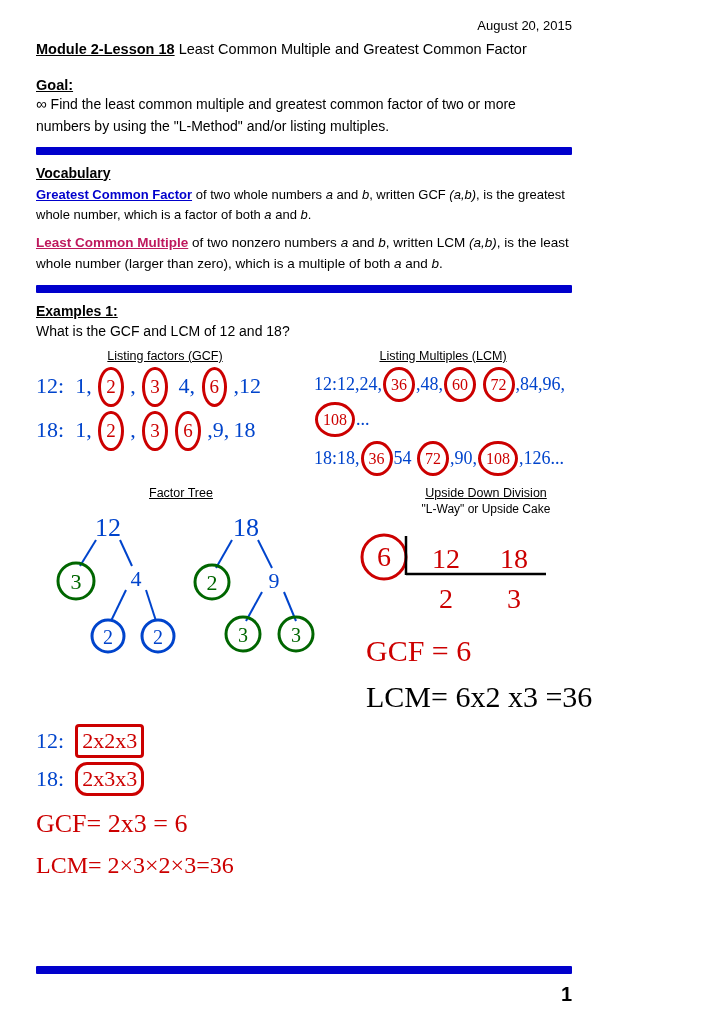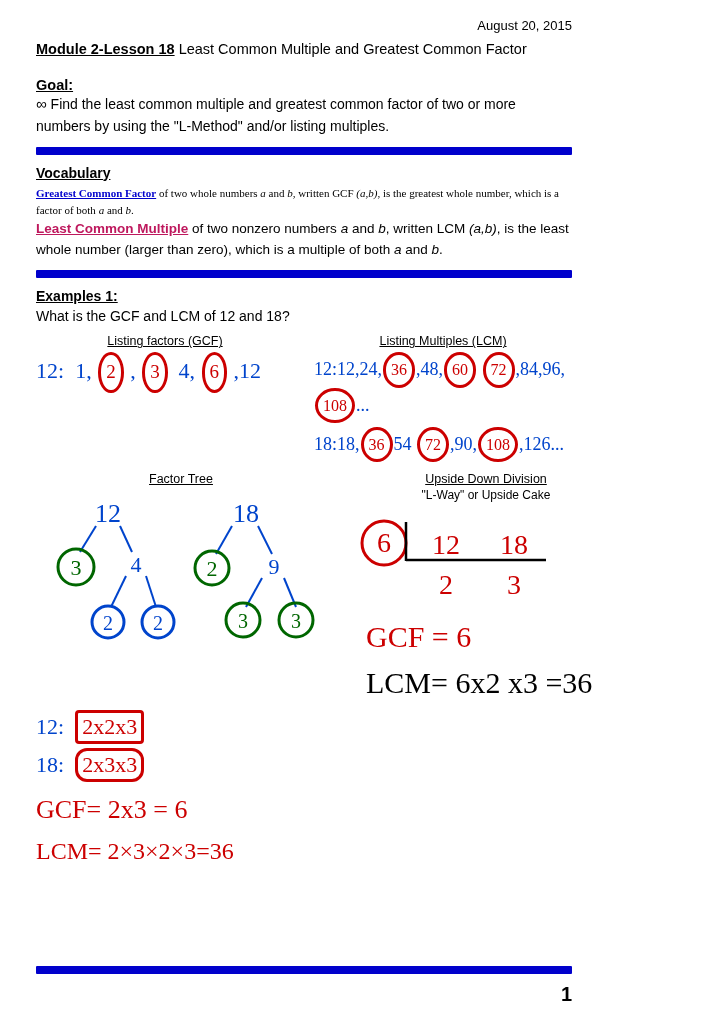--- a/index.html
+++ b/index.html
@@ -58,24 +58,23 @@
     }
 
     .vocab-label {
       font-weight: bold;
       text-decoration: underline;
       font-size: 14px;
       margin-bottom: 4px;
     }
 
     .gcf-def {
-      font-size: 11px;
-      margin-bottom: 0;
+      font-size: 13px;
+      margin-bottom: 8px;
       line-height: 1.55;
-      font-family: Liberation Serif, serif;
     }
 
     .gcf-term {
       color: #0000cc;
       text-decoration: underline;
       font-weight: bold;
     }
 
     .lcm-term {
       color: #be185d;
@@ -263,20 +262,29 @@
         
         <span style="color:#0044cc; font-size:22px;">12:&nbsp;</span>
         <span style="color:#0044cc; font-size:22px;">1,</span>
         <span class="oval oval-red" style="font-size:19px;">2</span>
         <span style="color:#0044cc; font-size:22px;">,</span>
         <span class="oval oval-red" style="font-size:19px;">3</span>
         <span style="color:#0044cc; font-size:22px;"> 4,</span>
         <span class="oval oval-red" style="font-size:19px;">6</span>
         <span style="color:#0044cc; font-size:22px;">,12</span>
       </div>
+      <div class="listing-factors-section hw-blue" style="margin-top:4px;">
+        <span style="color:#0044cc; font-size:22px;">18:&nbsp;</span>
+        <span style="color:#0044cc; font-size:22px;">1,</span>
+        <span class="oval oval-red" style="font-size:19px;">2</span>
+        <span style="color:#0044cc; font-size:22px;">,</span>
+        <span class="oval oval-red" style="font-size:19px;">3</span>
+        <span class="oval oval-red" style="font-size:19px;">6</span>
+        <span style="color:#0044cc; font-size:22px;">,9, 18</span>
+      </div>
     </div>
 
     <div class="method-right">
       <div class="method-label">Listing Multiples (LCM)</div>
       <div class="listing-multiples-section hw-blue" style="font-size:18px; line-height:1.7;">
         <span style="color:#0044cc;">12:12,24,</span><span class="oval oval-red" style="font-size:16px;">36</span><span style="color:#0044cc;">,48,</span><span class="oval oval-red" style="font-size:16px;">60</span><span style="color:#0044cc;"> </span><span class="oval oval-red" style="font-size:16px;">72</span><span style="color:#0044cc;">,84,96,</span><span class="oval oval-red" style="font-size:16px;">108</span><span style="color:#0044cc;">...</span>
       </div>
       <div class="listing-multiples-section hw-blue" style="font-size:18px; line-height:1.7; margin-top:4px;">
         <span style="color:#0044cc;">18:18,</span><span class="oval oval-red" style="font-size:16px;">36</span><span style="color:#0044cc;">54 </span><span class="oval oval-red" style="font-size:16px;">72</span><span style="color:#0044cc;">,90,</span><span class="oval oval-red" style="font-size:16px;">108</span><span style="color:#0044cc;">,126...</span>
       </div>

